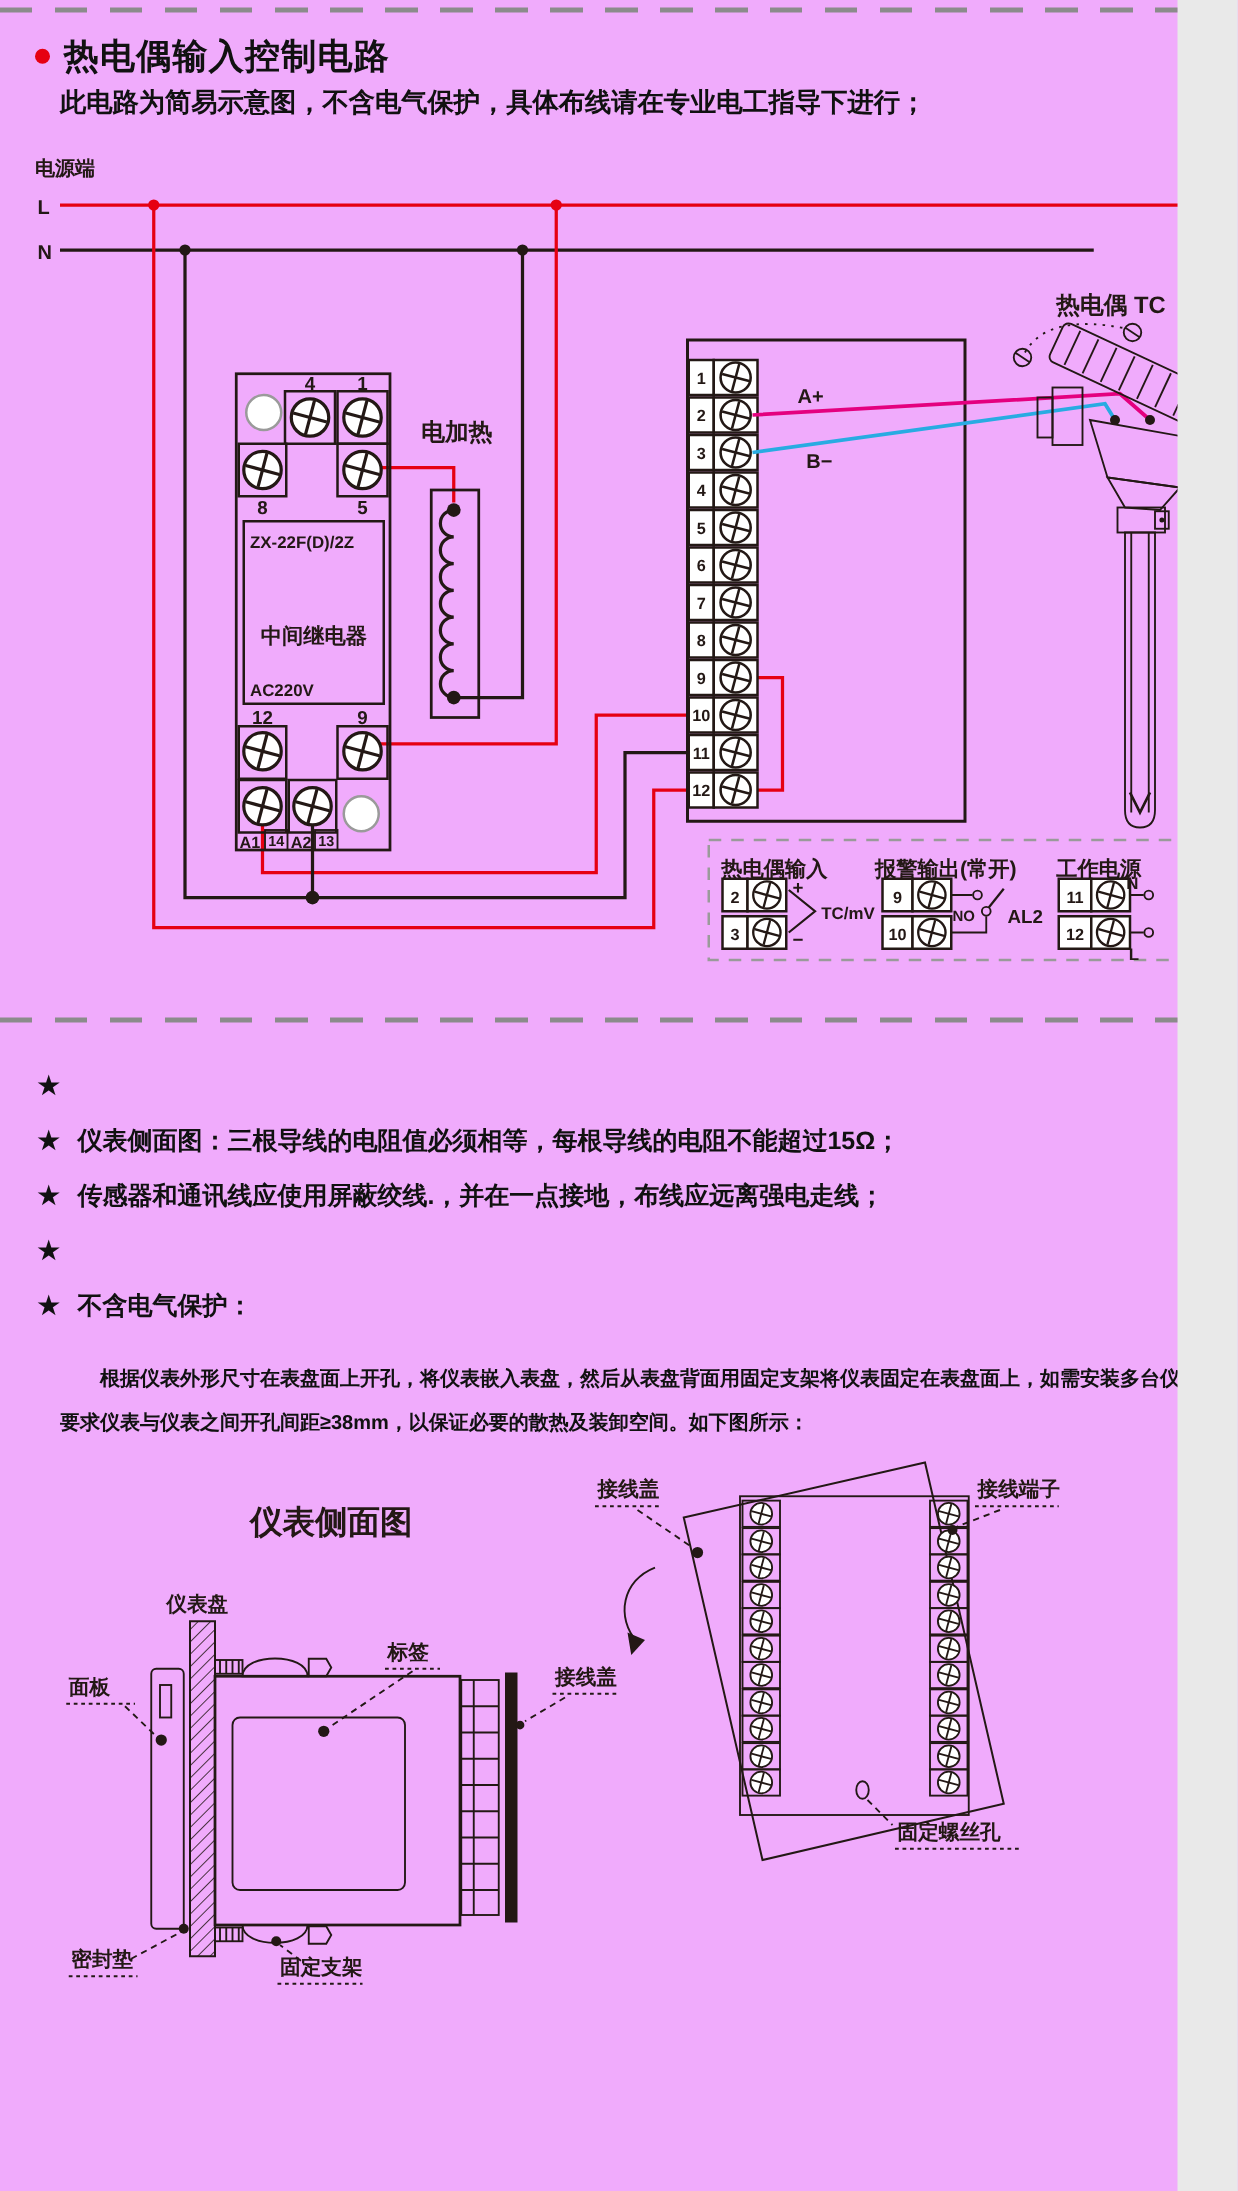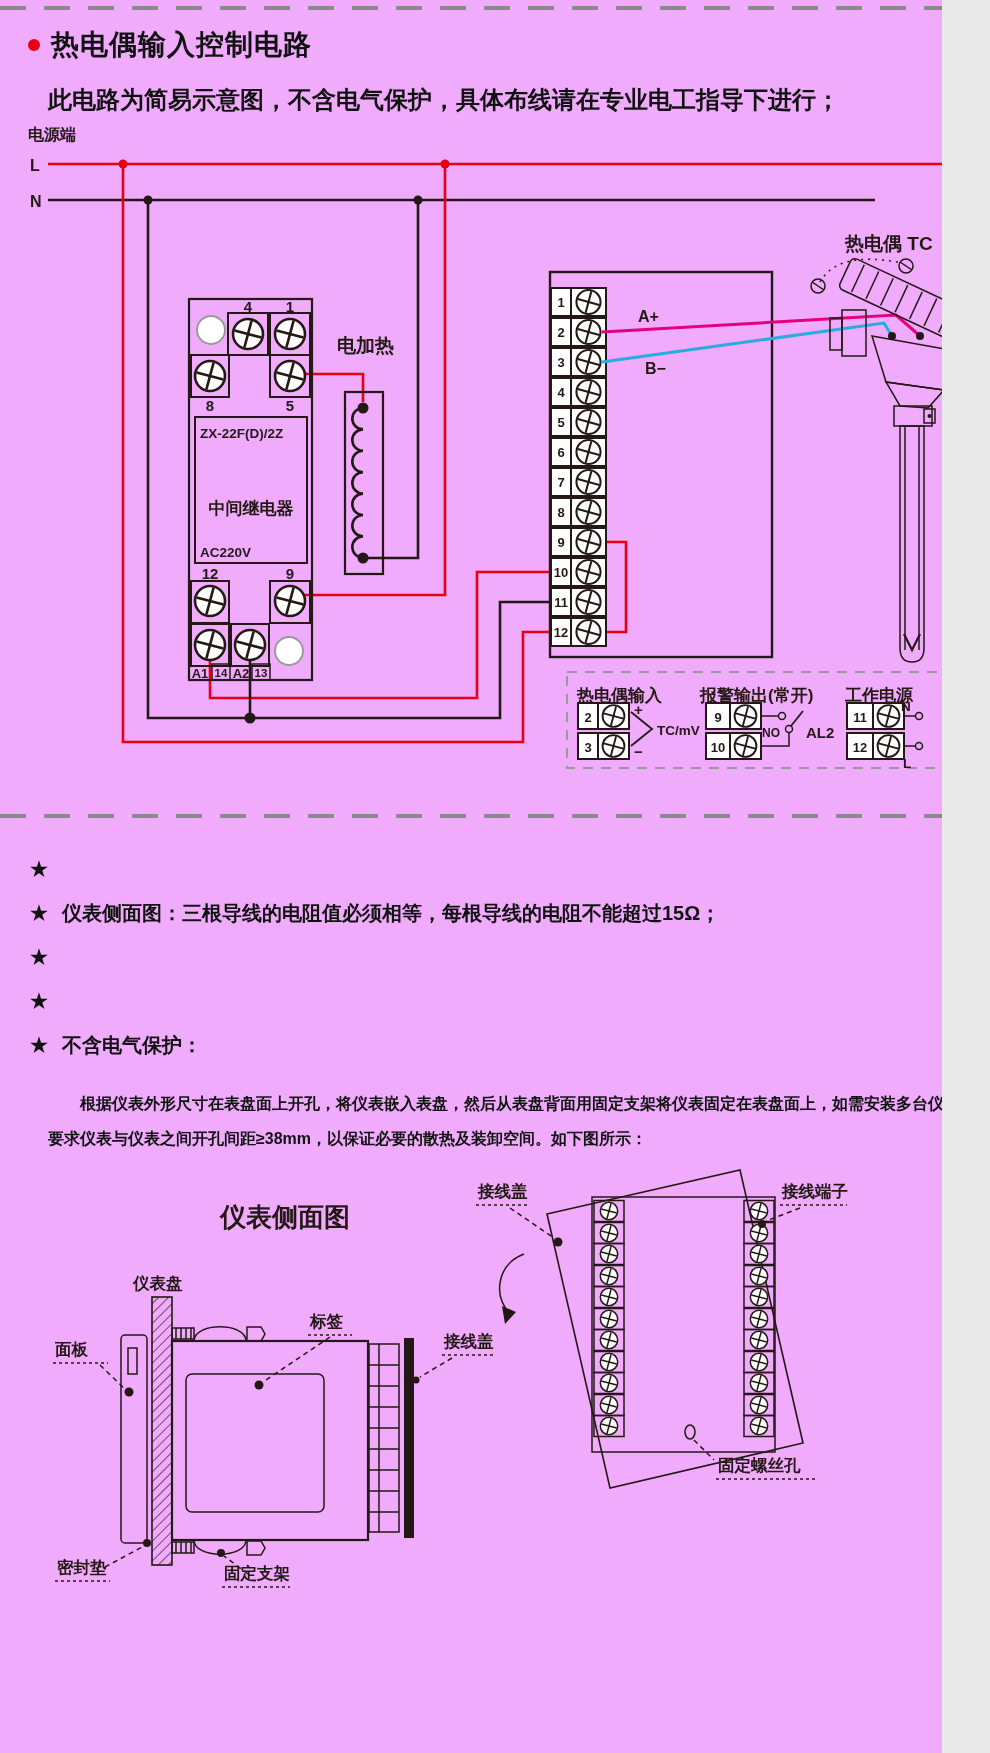--- a/index.html
+++ b/index.html
@@ -5,28 +5,28 @@
   html,body{margin:0;padding:0;background:#e9e9e9;}
   .page{position:relative;width:942px;height:1753px;background:#f0abfc;overflow:hidden;
         font-family:"Liberation Sans", sans-serif;color:#231815;text-decoration:underline;}
   .divider{position:absolute;left:0;width:990px;height:4px;
            background:repeating-linear-gradient(90deg,#8b8b8b 0 26px,transparent 26px 44px);}
   .divider.top{top:6px;}
   .divider.mid{top:814px;}
   .title-row{position:absolute;top:26px;left:28px;display:flex;align-items:center;gap:11px;}
   .title-row .dot{width:12px;height:12px;border-radius:50%;background:#e60012;flex:0 0 auto;}
   .title-row h1{margin:0;font-size:28px;font-weight:bold;letter-spacing:1px;color:#111;}
-  .subtitle{position:absolute;top:84px;left:48px;font-size:24px;font-weight:bold;color:#111;}
+  .subtitle{position:absolute;top:68px;left:48px;font-size:21px;font-weight:bold;color:#111;}
   .bullets{position:absolute;top:856px;left:30px;width:930px;}
   .bullet{display:flex;gap:14px;height:44px;align-items:flex-start;font-size:20px;font-weight:bold;color:#111;}
   .bullet .star{font-size:20px;line-height:26px;}
   .bullet .bt{line-height:26px;}
   .para{position:absolute;top:1082px;left:44px;width:936px;margin:4px;font-size:16px;font-weight:bold;
         line-height:35px;text-indent:2em;color:#111;}
-  .side-head{position:absolute;top:1200px;left:200px;width:150px;margin:0;text-align:right;
+  .side-head{position:absolute;top:1200px;left:200px;width:150px;margin:0;text-align:left;
              font-family:"Liberation Serif", serif;font-size:26px;font-weight:bold;color:#231815;}
   .note{position:absolute;top:1612px;left:30px;font-size:21px;font-weight:bold;color:#111;}
   svg{position:absolute;left:0;}
   svg text{fill:#231815;font-family:"Liberation Sans", sans-serif;}
   .t{font-weight:bold;}
   .lbl{font-weight:600;font-size:16.5px;}
   .cell{fill:#ffffff;stroke:#231815;stroke-width:2;}
   .box{fill:none;stroke:#231815;}
   .wr{fill:none;stroke:#e60012;stroke-width:2.6;}
   .wk{fill:none;stroke:#231815;stroke-width:2.6;}
@@ -287,20 +287,21 @@
   <div class="bullets">
     <div class="bullet">
         <span class="star">★</span>
       </div>
     <div class="bullet">
         <span class="star">★</span>
         <span class="bt">仪表侧面图：三根导线的电阻值必须相等，每根导线的电阻不能超过15Ω；</span>
       </div>
     <div class="bullet">
         <span class="star">★</span>
+        <span class="bt">传感器和通讯线应使用屏蔽绞线.，并在一点接地，布线应远离强电走线；</span>
       </div>
     <div class="bullet">
         <span class="star">★</span>
       </div>
     <div class="bullet">
         <span class="star">★</span>
         <span class="bt">不含电气保护：</span>
       </div>
   </div>
 

